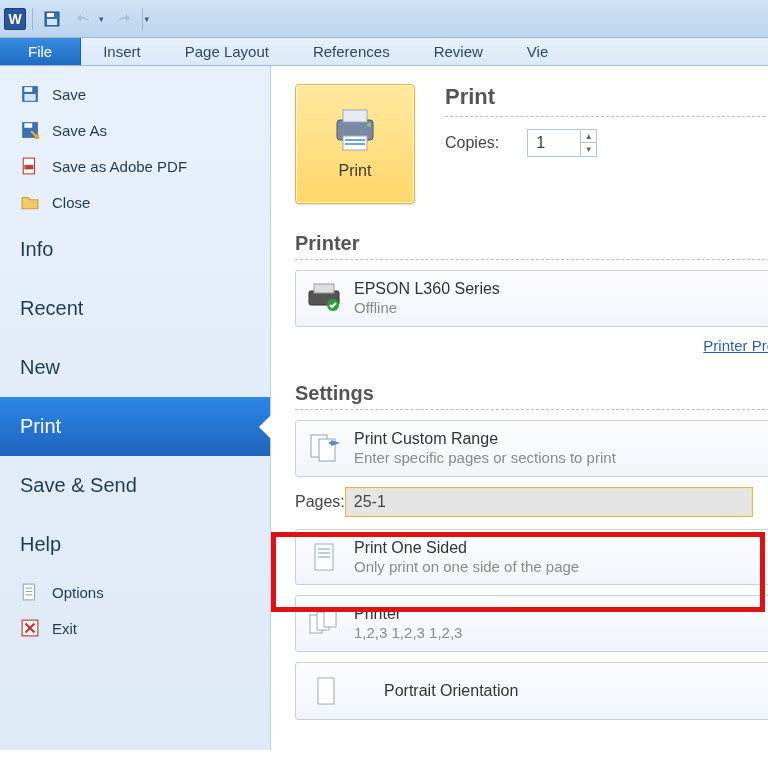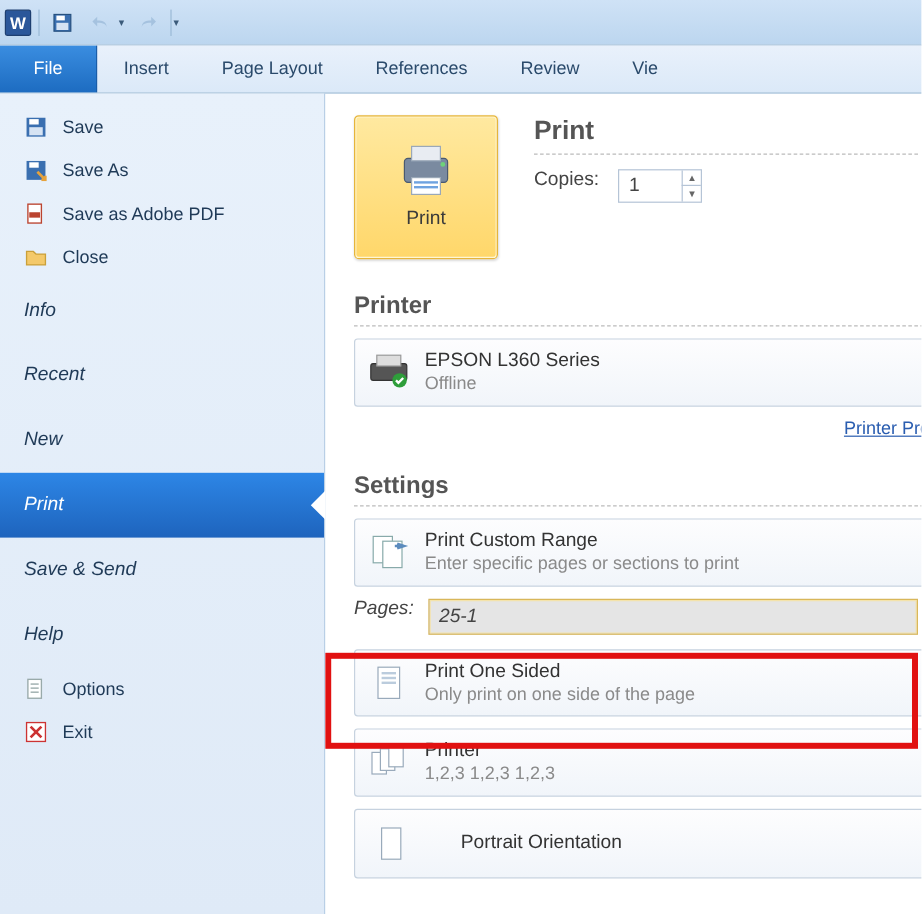--- a/index.html
+++ b/index.html
@@ -38,21 +38,21 @@
     width: 26px; height: 26px;
     display: flex; align-items: center; justify-content: center;
     color: #3b5b7a;
   }
   .qat-btn.disabled { opacity: .45; }
   .qat-btn svg { width: 16px; height:16px; }
   .qat-dd { font-size: 9px; color:#3b5b7a; margin-left:-4px; }
 
   
   .ribbon {
-    height: 40px;
+    height: 28px;
     background: linear-gradient(#e9f1fb, #dbe9f8);
     border-bottom: 1px solid #9bb9d6;
     display: flex;
     align-items: stretch;
   }
   .ribbon-tab {
     padding: 0 22px;
     display: flex; align-items: center;
     color: #2a4a6b;
     font-size: 15px;
@@ -80,22 +80,21 @@
   .side-item {
     display: flex;
     align-items: center;
     gap: 12px;
     padding: 8px 20px;
     color: #1f3a57;
     font-size: 15px;
   }
   .side-item.large {
     padding: 18px 20px;
-    font-size: 16px;
-    font-style: italic;
+    font-size: 20px;
   }
   .side-item.selected {
     background: linear-gradient(#2d86e6, #1e64bd);
     color: #fff;
     position: relative;
   }
   .side-item.selected::after {
     content: "";
     position: absolute;
     right: -1px;
@@ -129,21 +128,21 @@
   .print-btn svg { width: 48px; height: 44px; }
   .print-heading {
     font-size: 22px;
     font-weight: bold;
     color: #555;
     border-bottom: 1px dashed #bbb;
     padding-bottom: 6px;
     margin-bottom: 12px;
     width: 320px;
   }
-  .copies-row { display:flex; gap: 16px; font-size:16px; color:#444; }
+  .copies-row { display:flex; align-items:center; gap: 28px; font-size:16px; color:#444; }
   .copies-input {
     width: 70px; height: 28px;
     border: 1px solid #b5c4d6;
     display:flex; align-items:center;
     background:#fff;
   }
   .copies-input span { flex:1; padding: 0 8px; }
   .spin { width: 16px; display:flex; flex-direction:column; }
   .spin div {
     height: 13px; border-left:1px solid #b5c4d6;
@@ -172,23 +171,23 @@
     margin-bottom: 10px;
   }
   .card .card-icon { width: 36px; height:36px; display:flex; align-items:center; justify-content:center; flex-shrink:0; }
   .card .card-icon svg{ width: 34px; height:34px; }
   .card .lines { display:flex; flex-direction:column; }
   .card .t1 { font-size: 16px; color:#333; line-height:1.25; }
   .card .t2 { font-size: 15px; color:#8a8a8a; line-height:1.25; }
   .card.slim { padding: 10px 12px; gap: 40px; }
 
   .pages-row {
-    display:flex; align-items:flex-start; gap: 12px;
+    display:flex; align-items:center; 
     margin: 4px 0 12px 0;
-    font-size: 16px; color:#444;font-style:italic;
+    font-size: 16px; color:#444;
   }
   .pages-input {
     width: 408px; height:30px;
     border: 1px solid #d9b75a;
     background: #e5e5e5;
     padding: 0 8px;
     display:flex; align-items:center;
     box-shadow: 0 0 0 1px #f4e3ab inset;
     font-size: 16px;
   }

